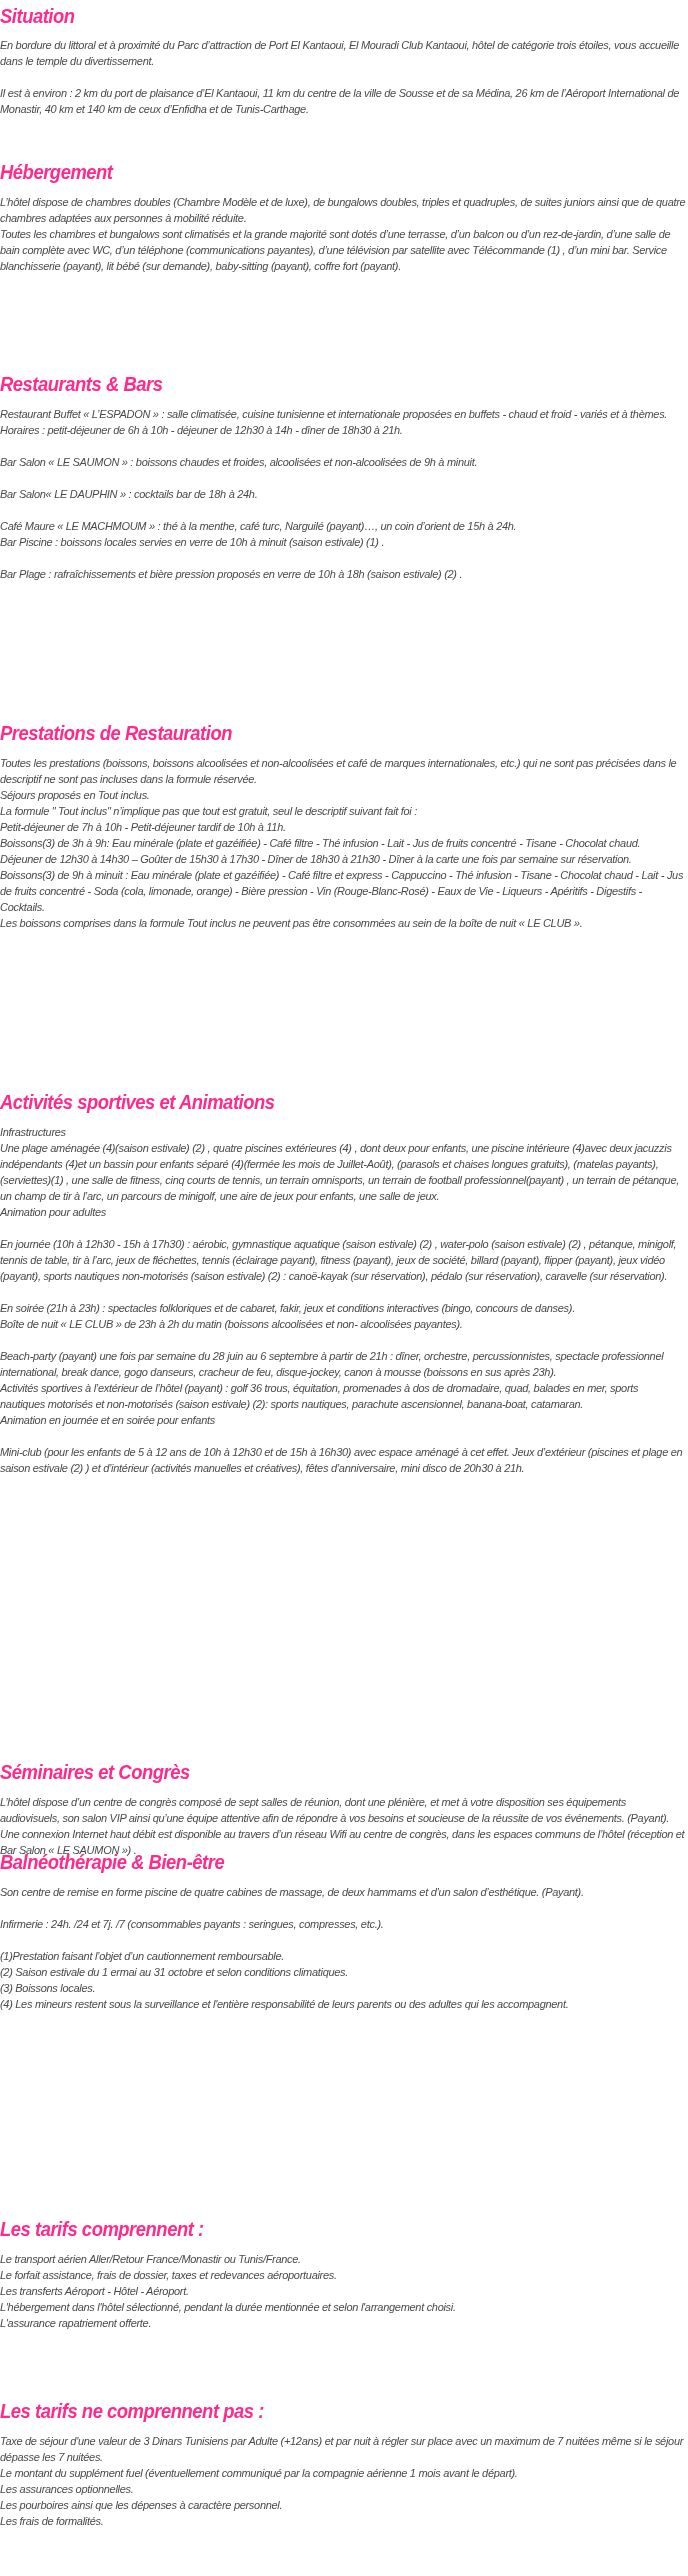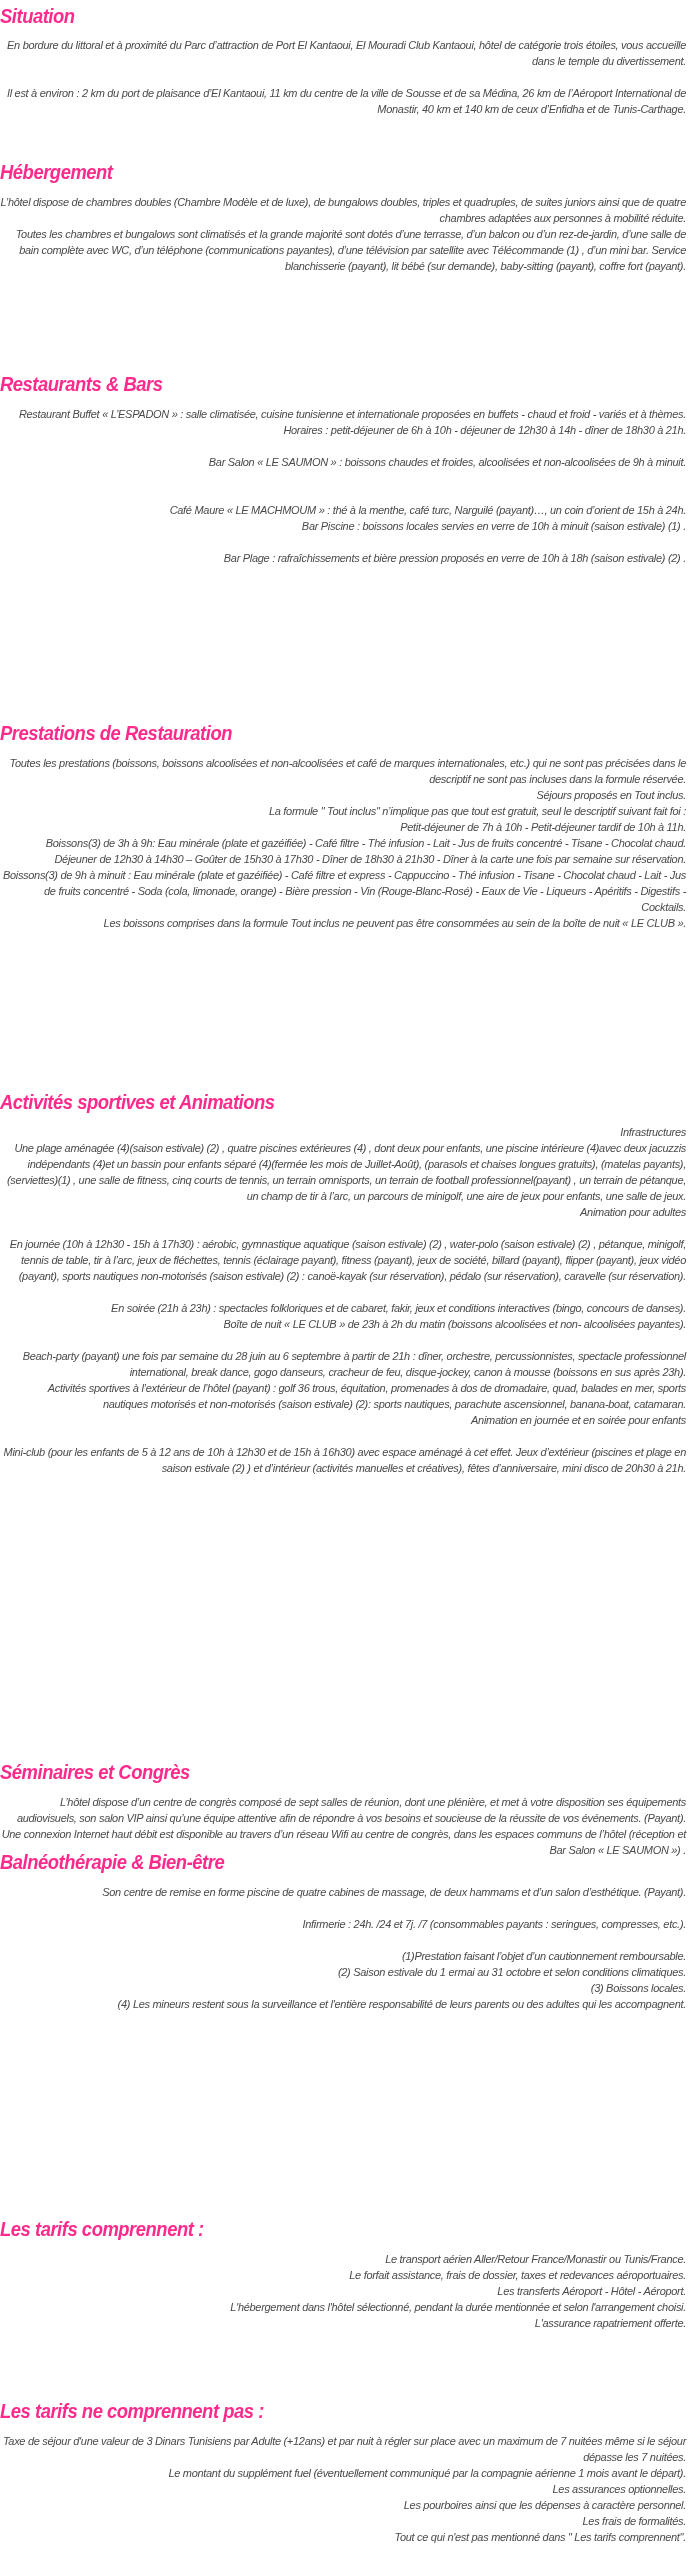--- a/index.html
+++ b/index.html
@@ -20,21 +20,20 @@
       white-space: nowrap;
     }
     .body {
       margin-top: 8.2px;
       font-family: "Liberation Sans", sans-serif;
       font-style: italic;
       font-size: 11px;
       line-height: 16px;
       color: #4a4a4a;
       letter-spacing: -0.3px;
-      text-align: right;
     }
     .body p { margin: 0; }
     .gap { height: 16px; }
   </style>
 </head>
 <body>
 
 <div class="page">
 
   <div class="sec" style="top:3.6px">
@@ -54,20 +53,21 @@
       </div>
   </div>
 
   <div class="sec" style="top:372px">
     <h2>Restaurants &amp; Bars</h2>
     <div class="body">
         <p>Restaurant Buffet « L’ESPADON » : salle climatisée, cuisine tunisienne et internationale proposées en buffets - chaud et froid - variés et à thèmes. Horaires : petit-déjeuner de 6h à 10h - déjeuner de 12h30 à 14h - dîner de 18h30 à 21h.</p>
         <div class="gap"></div>
         <p>Bar Salon « LE SAUMON » : boissons chaudes et froides, alcoolisées et non-alcoolisées de 9h à minuit.</p>
         <div class="gap"></div>
+        <p>Bar Salon« LE DAUPHIN » : cocktails bar de 18h à 24h.</p>
         <div class="gap"></div>
         <p>Café Maure « LE MACHMOUM » : thé à la menthe, café turc, Narguilé (payant)…, un coin d’orient de 15h à 24h.</p>
         <p>Bar Piscine : boissons locales servies en verre de 10h à minuit (saison estivale) (1) .</p>
         <div class="gap"></div>
         <p>Bar Plage : rafraîchissements et bière pression proposés en verre de 10h à 18h (saison estivale) (2) .</p>
       </div>
   </div>
 
   <div class="sec" style="top:721px">
     <h2>Prestations de Restauration</h2>
@@ -137,18 +137,17 @@
   </div>
 
   <div class="sec" style="top:2399px">
     <h2>Les tarifs ne comprennent pas :</h2>
     <div class="body">
         <p>Taxe de séjour d'une valeur de 3 Dinars Tunisiens par Adulte (+12ans) et par nuit à régler sur place avec un maximum de 7 nuitées même si le séjour dépasse les 7 nuitées.</p>
         <p>Le montant du supplément fuel (éventuellement communiqué par  la compagnie aérienne 1 mois avant le départ).</p>
         <p>Les assurances optionnelles.</p>
         <p>Les pourboires ainsi que les dépenses à caractère personnel.</p>
         <p>Les frais de formalités.</p>
-        <p>Tout ce qui n'est pas mentionné dans " Les tarifs comprennent".</p>
       </div>
   </div>
 
 </div>
 
 
 </body></html>

